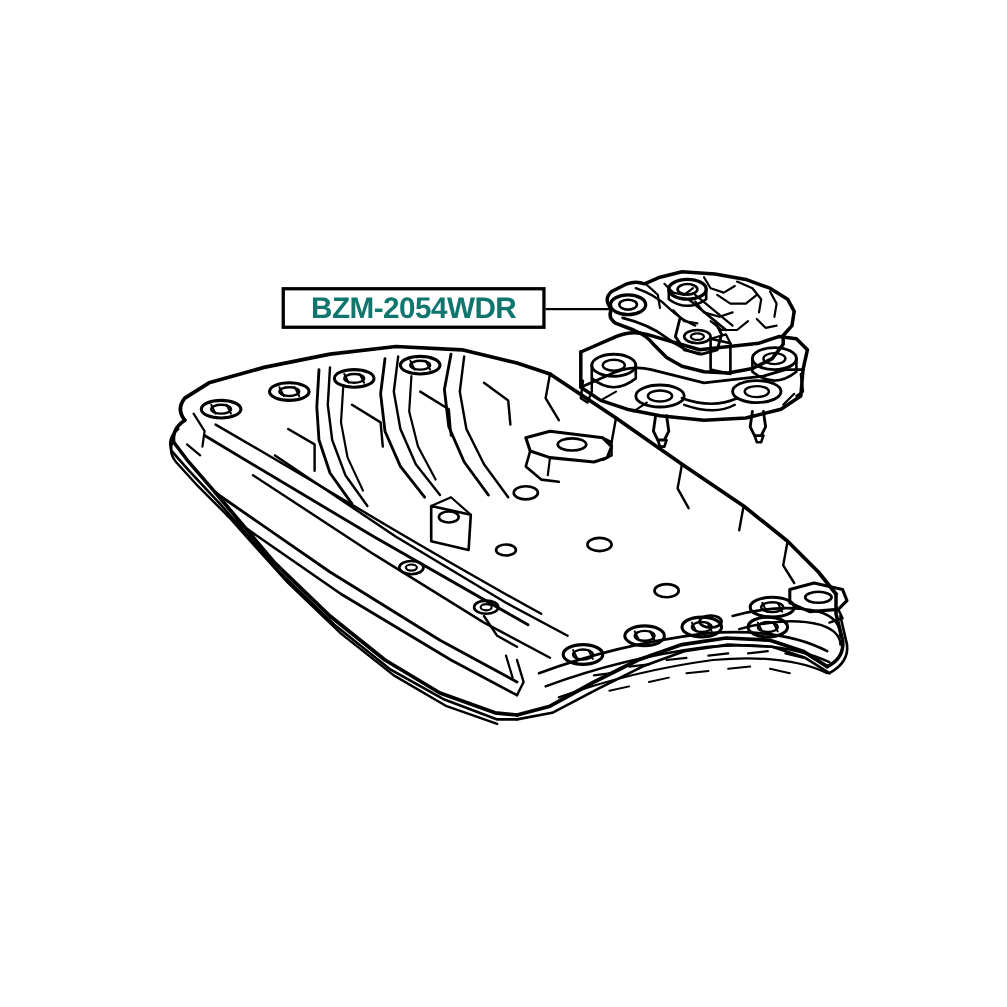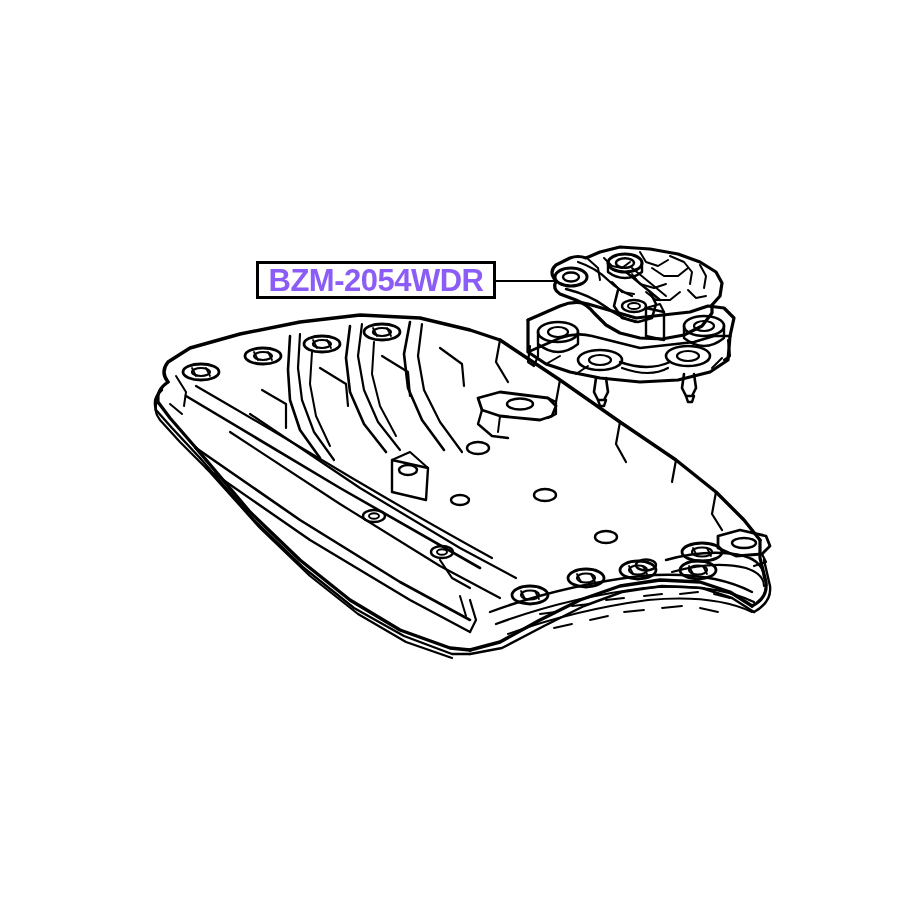--- a/index.html
+++ b/index.html
@@ -35,23 +35,23 @@
     border: 3px solid #000000;
     background: #ffffff;
     display: flex;
     align-items: center;
     justify-content: center;
     z-index: 5;
   }
   .label-text {
     font-family: "Liberation Sans", sans-serif;
     font-weight: bold;
-    font-size: 31px;
+    font-size: 27px;
     letter-spacing: -0.5px;
-    color: #8b5cf6;
+    color: #0f766e;
     white-space: nowrap;
     line-height: 1;
   }
 </style>
 </head>
 <body>
 
 <div id="page">
 
   <svg id="diagram-svg" viewBox="0 0 915 915" xmlns="http://www.w3.org/2000/svg">

